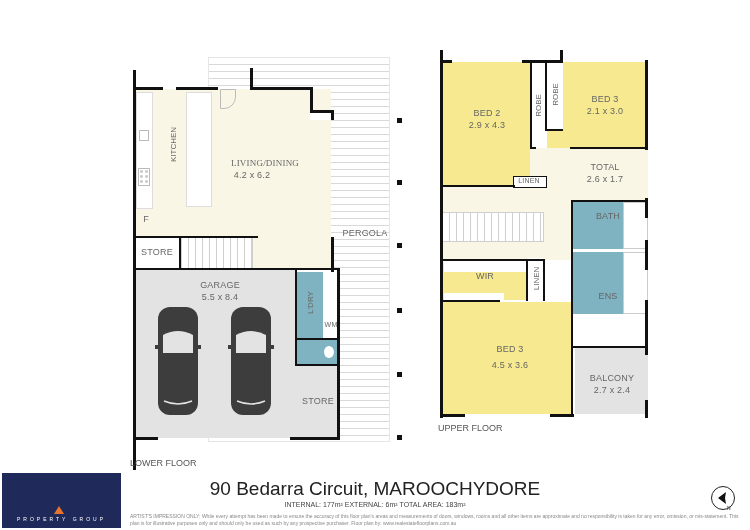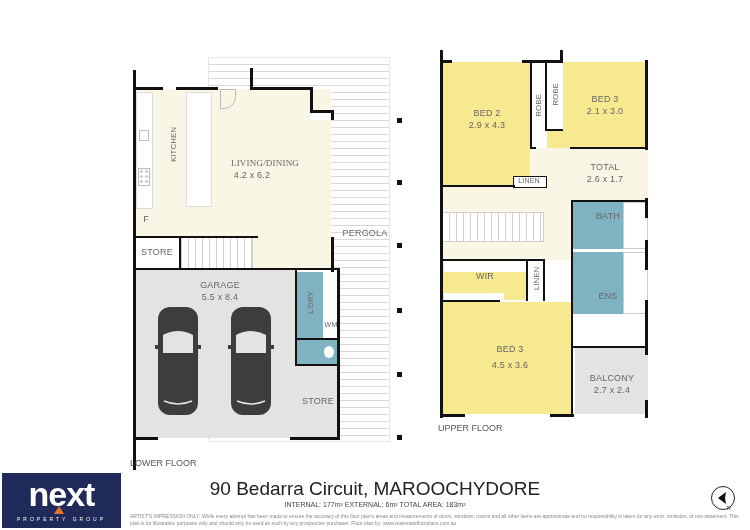--- a/index.html
+++ b/index.html
@@ -179,21 +179,20 @@
   <div class="wall" style="left:440px;top:300px;width:60px;height:2px;"></div>
   <div class="wall" style="left:571px;top:346px;width:77px;height:2px;"></div>
   <div class="wall" style="left:571px;top:316px;width:2px;height:100px;"></div>
   <div class="wall" style="left:440px;top:414px;width:25px;height:3px;"></div>
   <div class="wall" style="left:550px;top:414px;width:24px;height:3px;"></div>
 
   <div class="floor-caption" style="left:438px;top:423px;">UPPER FLOOR</div>
 </div>
 
 <div class="logo">
-  <div class="logo-text">next</div>
   <div class="logo-tri"></div>
   <div class="logo-sub">PROPERTY GROUP</div>
 </div>
 
 <div class="title">90 Bedarra Circuit, MAROOCHYDORE</div>
 <div class="areas">INTERNAL: 177m²   EXTERNAL: 6m²   TOTAL AREA: 183m²</div>
 <div class="disc">ARTIST'S IMPRESSION ONLY: While every attempt has been made to ensure the accuracy of this floor plan's areas and measurements of doors, windows, rooms and all other items are approximate and no responsibility is taken for any error, omission, or mis-statement. This plan is for illustrative purposes only and should only be used as such by any prospective purchaser. Floor plan by: www.realestatefloorplans.com.au</div>
 
 <div class="compass">
   <svg width="22" height="22" viewBox="0 0 22 22">

